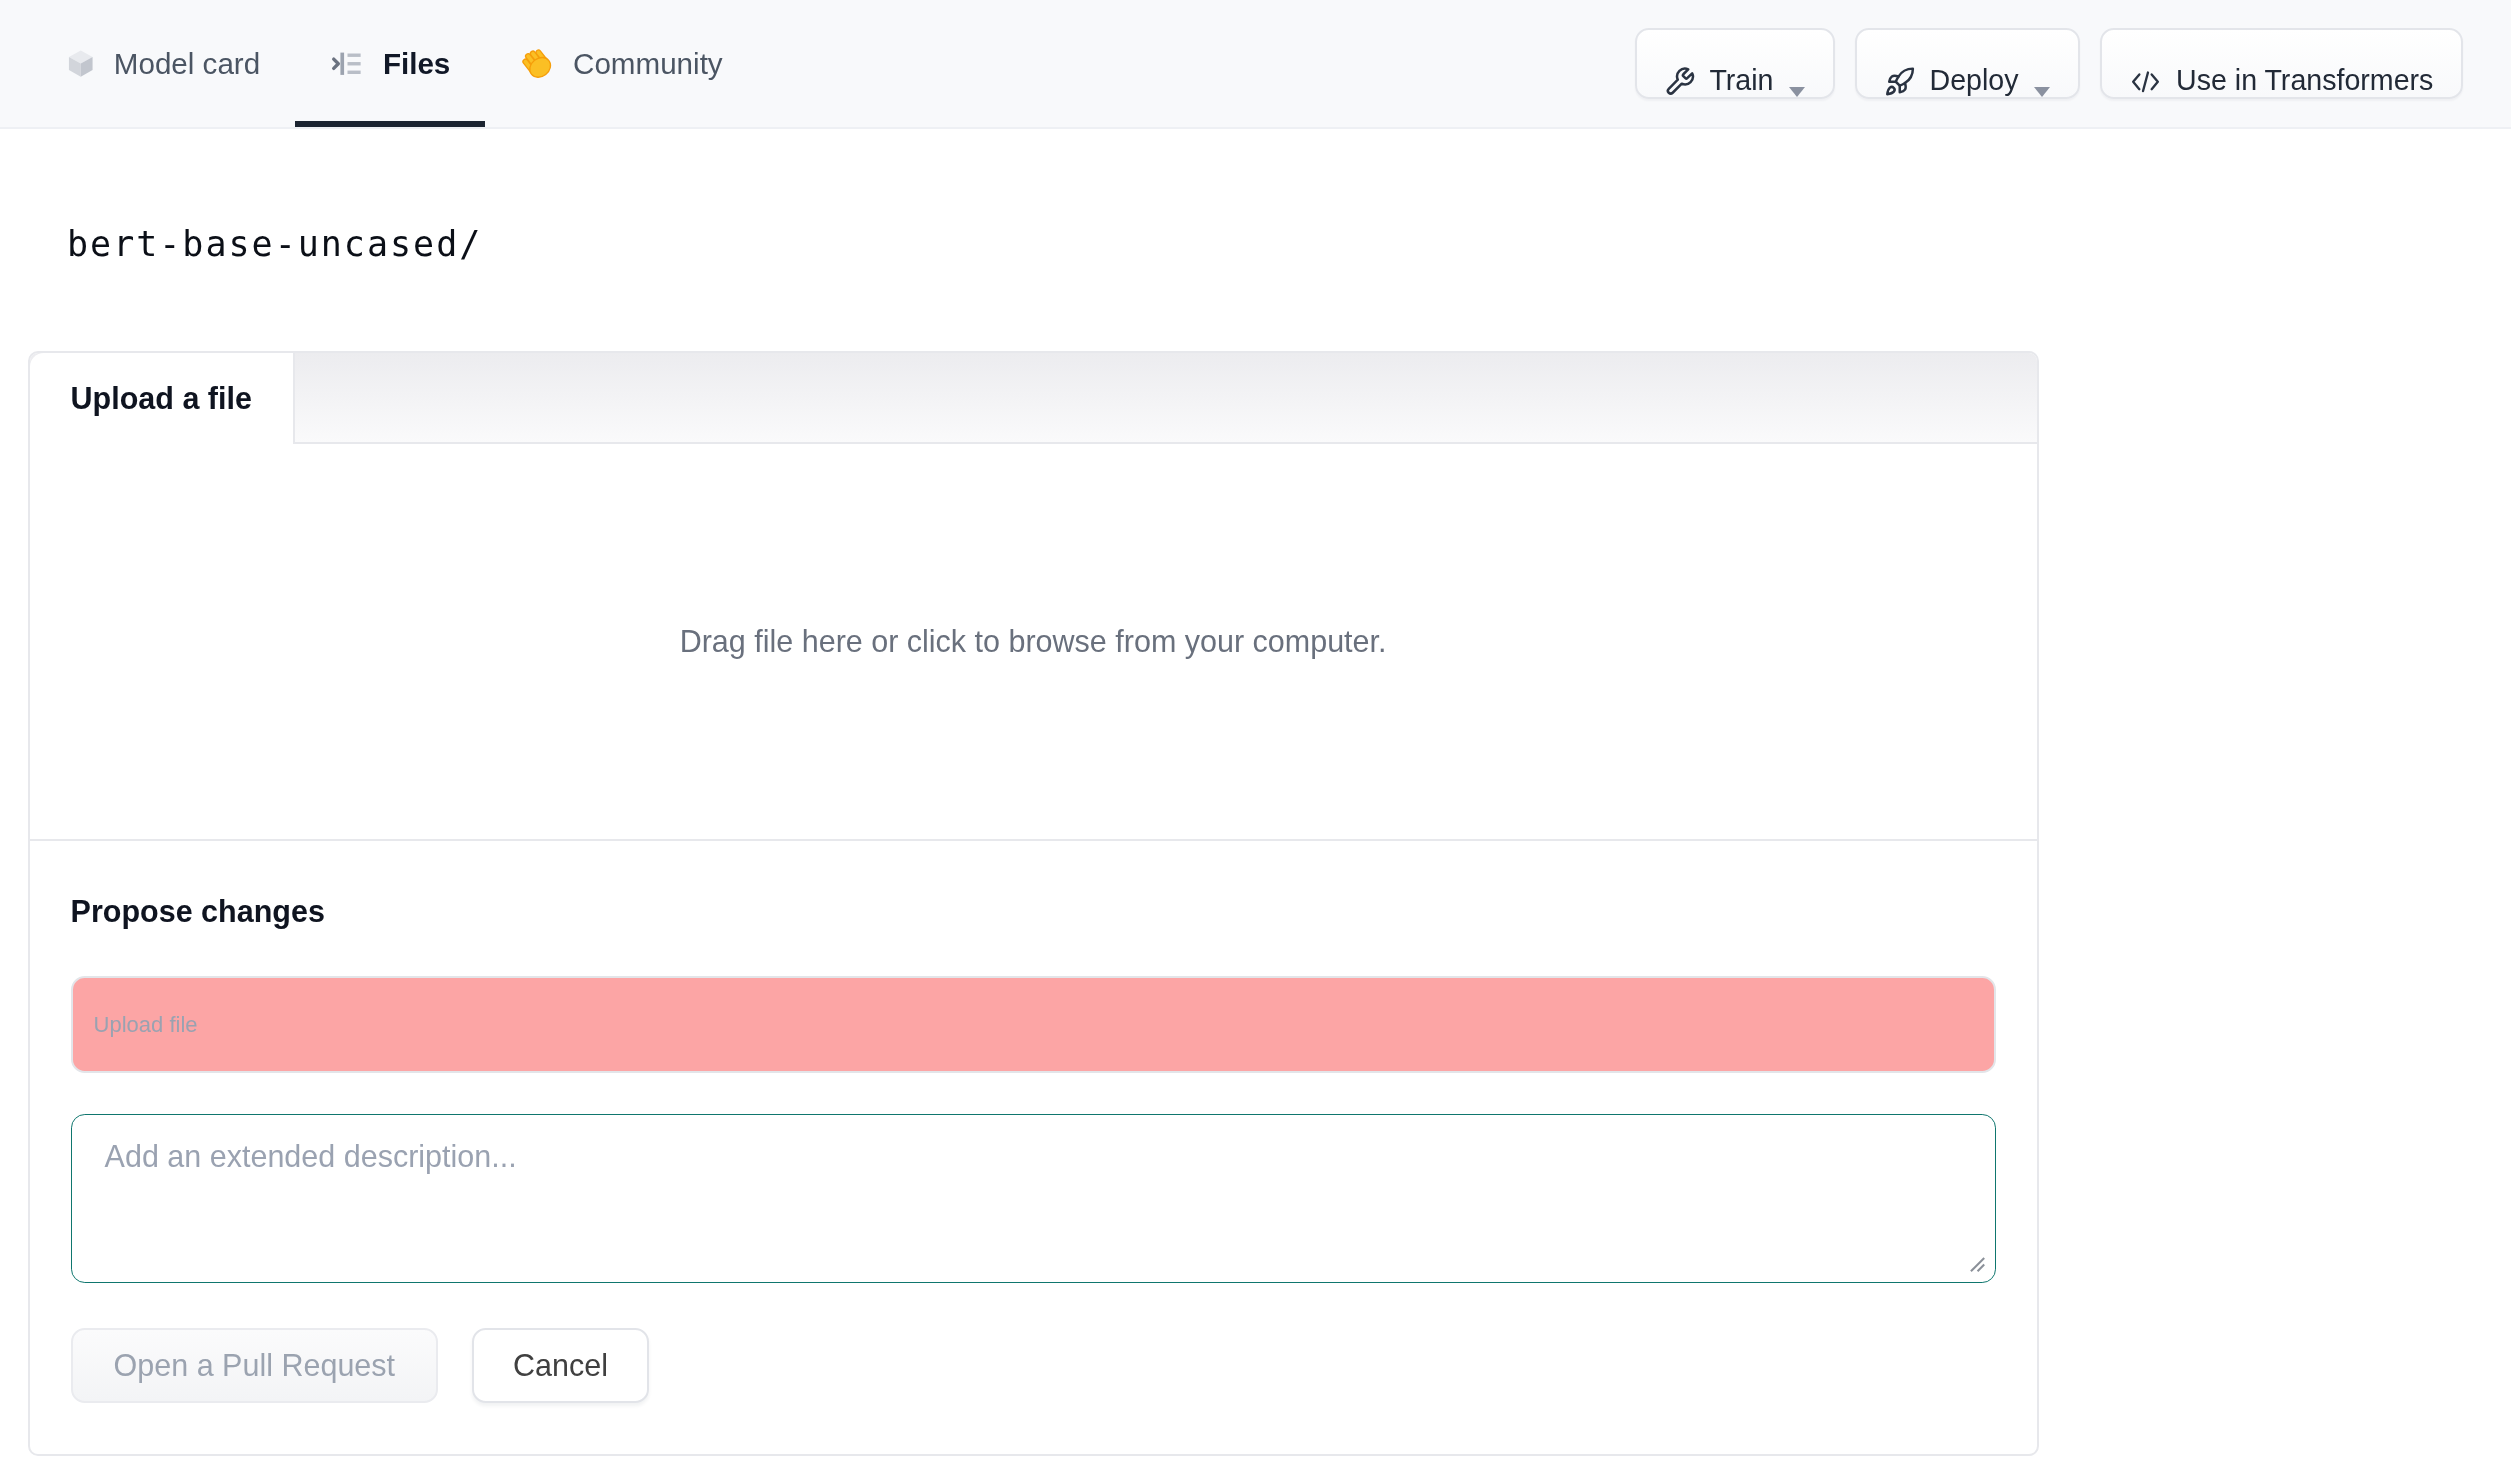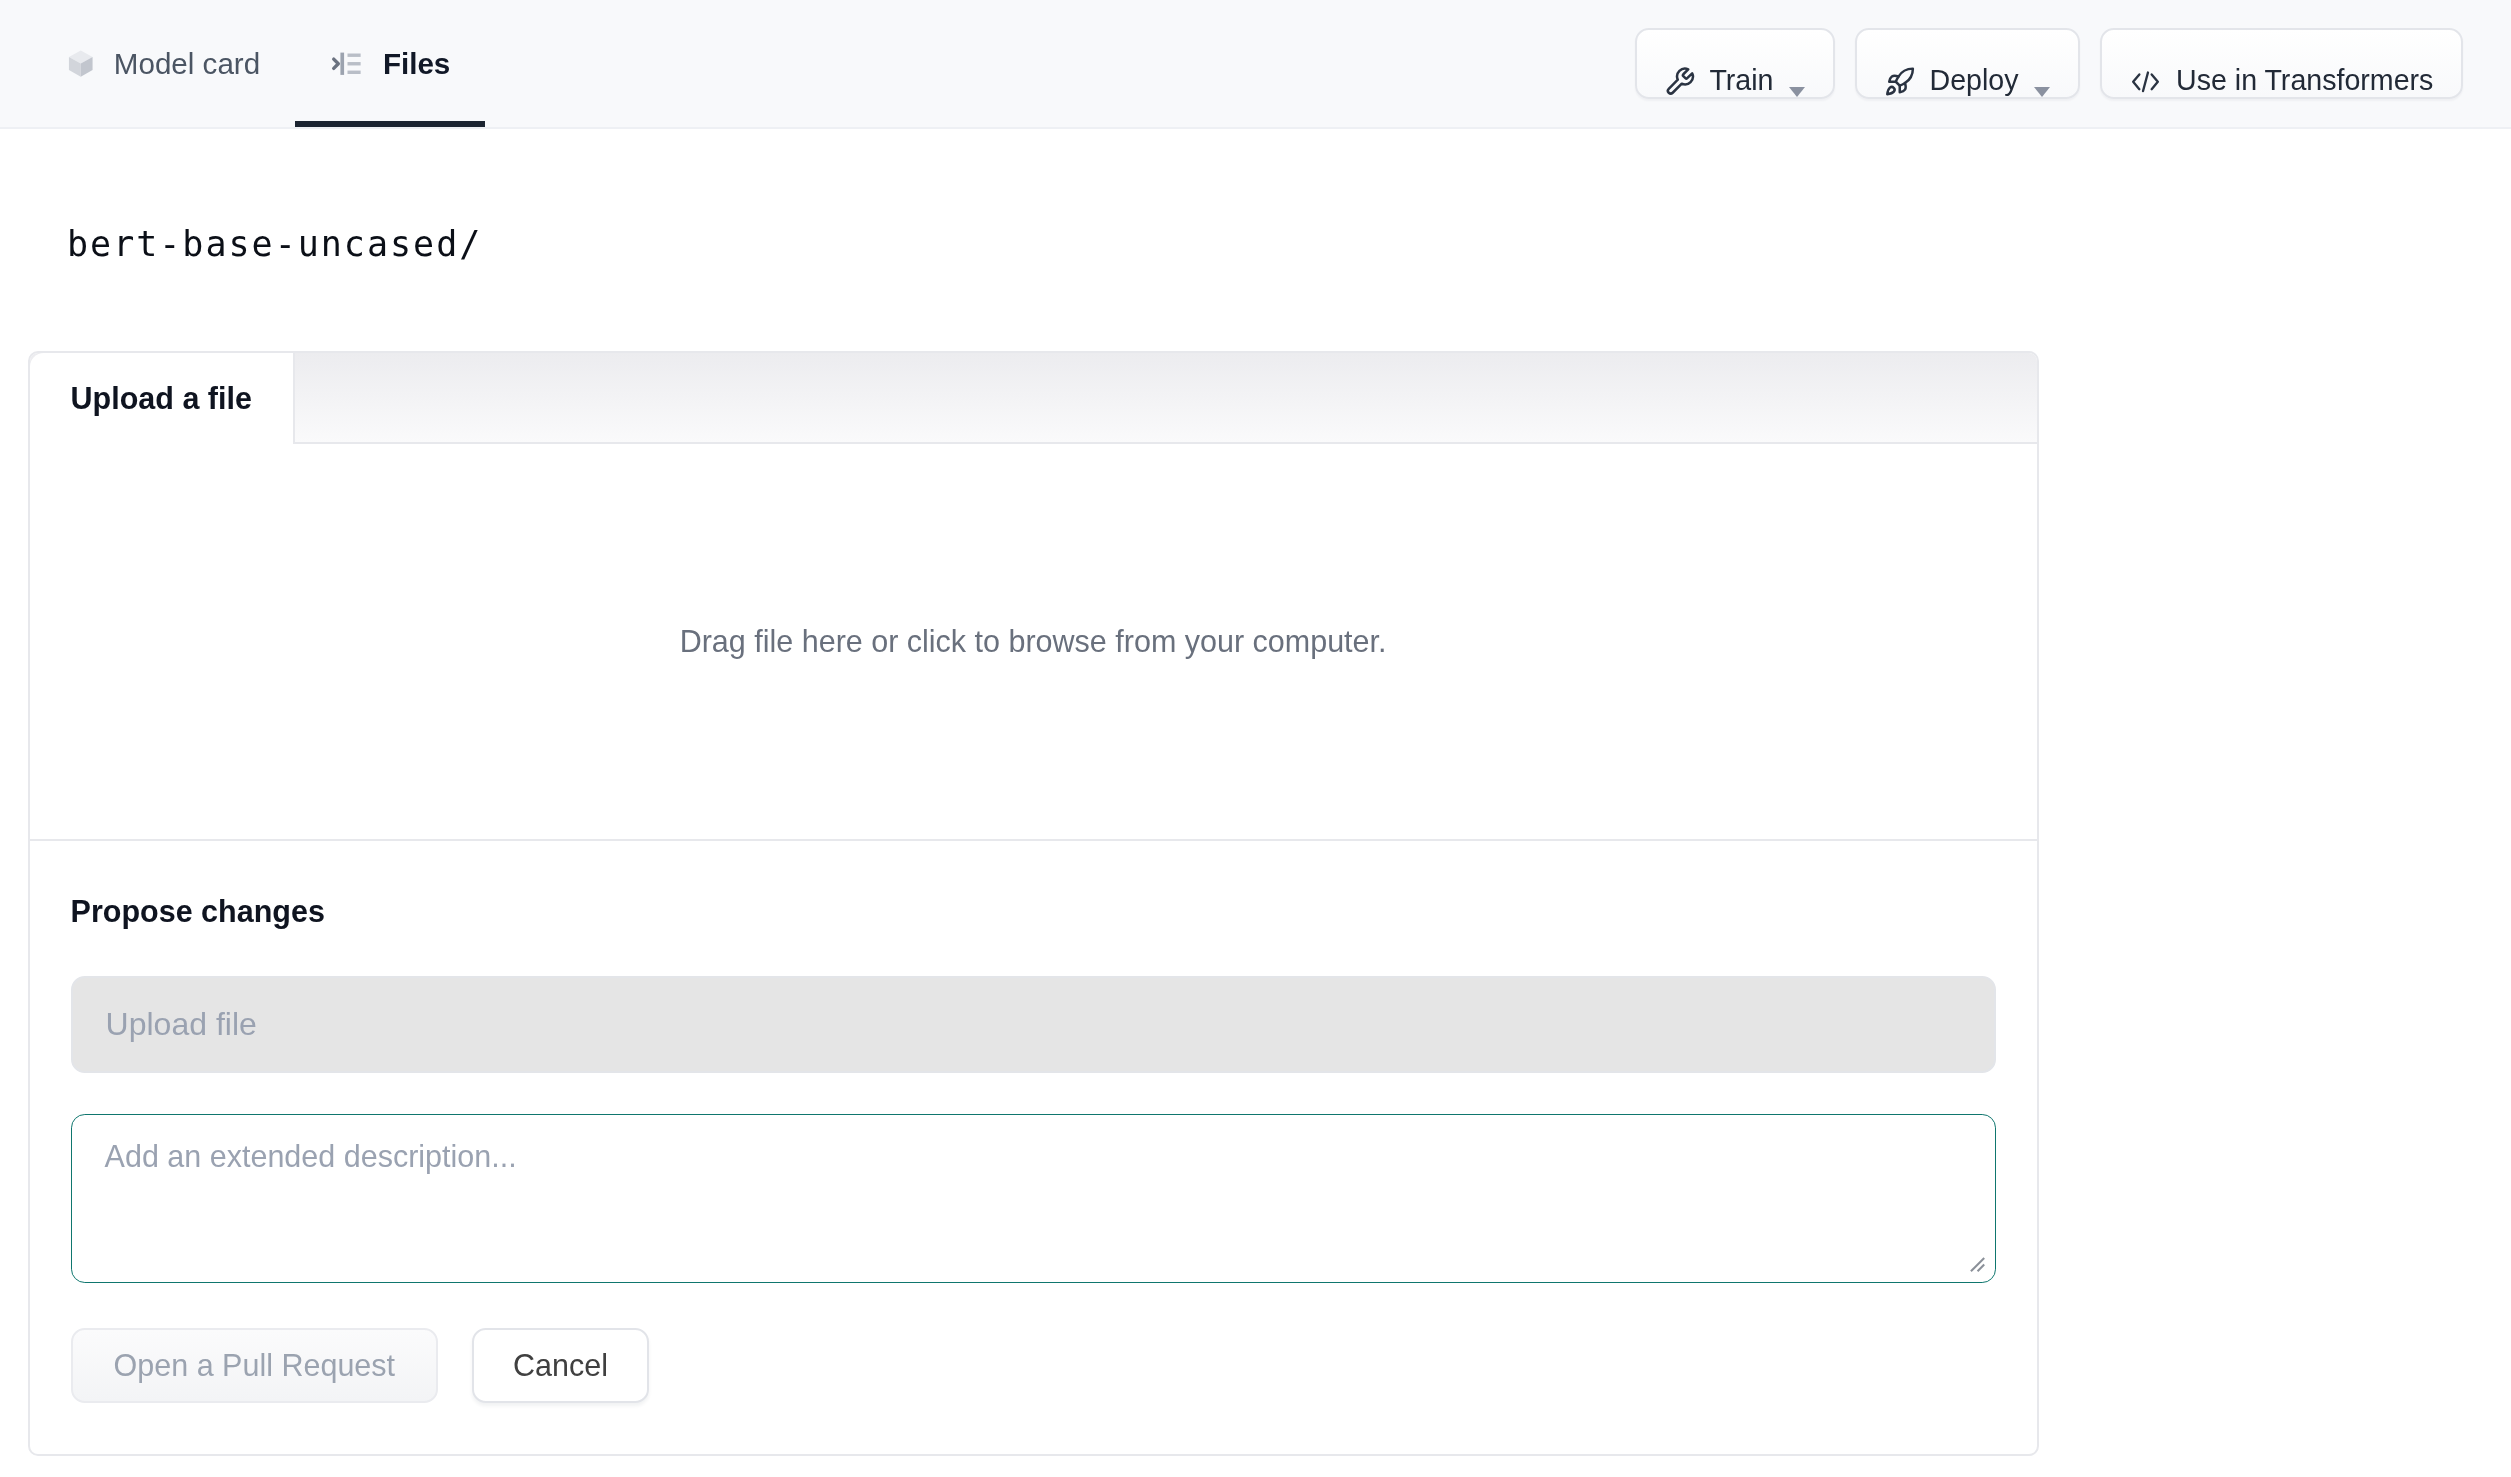--- a/index.html
+++ b/index.html
@@ -112,25 +112,25 @@
   }
   .propose h2 {
     font-size: 30.5px; font-weight: 700; color: #0f1420;
   }
   .field-input {
     margin-top: 47px;
     width: 100%;
     height: 97px;
     border: 2px solid #e3e5e9;
     border-radius: 13.8px;
-    padding: 0 33px;
+    padding: 0 21px;
     font-family: "Liberation Sans", sans-serif;
-    font-size: 32px;
+    font-size: 22px;
     color: #374151;
-    background: #e5e5e5;
+    background: #fca5a5;
     outline: none;
     display: block;
   }
   .field-input::placeholder, .field-textarea::placeholder { color: #9aa2b1; }
   .textarea-wrap { position: relative; margin-top: 41px; }
   .field-textarea {
     width: 100%;
     height: 169px;
     border: 1px solid #0f766e;
     border-radius: 13.8px;
@@ -200,20 +200,34 @@
           <line x1="8" y1="3.5" x2="8" y2="20.5" stroke="#9ca3af" stroke-width="2.8"></line>
           <line x1="12" y1="5.5" x2="22" y2="5.5" stroke="#b9bec7" stroke-width="2.6"></line>
           <line x1="12" y1="12" x2="22" y2="12" stroke="#b9bec7" stroke-width="2.6"></line>
           <line x1="12" y1="18.5" x2="22" y2="18.5" stroke="#b9bec7" stroke-width="2.6"></line>
         </svg>
       </span>
       <span>Files</span>
       <span class="underline"></span>
     </div>
 
+    <div class="tab">
+      <span class="icon">
+        <svg width="35" height="35" viewBox="0 0 24 24">
+          <g transform="rotate(-38 12 12)" fill="#fbbf24" stroke="#f59e0b" stroke-width="0.9">
+            <rect x="4.6" y="4.2" width="3.4" height="11" rx="1.7"></rect>
+            <rect x="8.3" y="2.4" width="3.4" height="12.6" rx="1.7"></rect>
+            <rect x="12.0" y="3.0" width="3.4" height="12" rx="1.7"></rect>
+            <rect x="15.6" y="4.8" width="3.2" height="10.4" rx="1.6"></rect>
+            <ellipse cx="11.8" cy="15.2" rx="7.6" ry="6.2"></ellipse>
+          </g>
+        </svg>
+      </span>
+      <span>Community</span>
+    </div>
   </div>
 
   <div class="header-actions">
 
     <button class="hbtn">
       <span class="icon">
         <svg width="31.5" height="31.5" viewBox="0 0 24 24" fill="none" stroke="#2a3342" stroke-width="1.9" stroke-linecap="round" stroke-linejoin="round">
           <path d="M14.7 6.3a1 1 0 0 0 0 1.4l1.6 1.6a1 1 0 0 0 1.4 0l3.77-3.77a6 6 0 0 1-7.94 7.94l-6.91 6.91a2.12 2.12 0 0 1-3-3l6.91-6.91a6 6 0 0 1 7.94-7.94l-3.76 3.76z"></path>
         </svg>
       </span>

